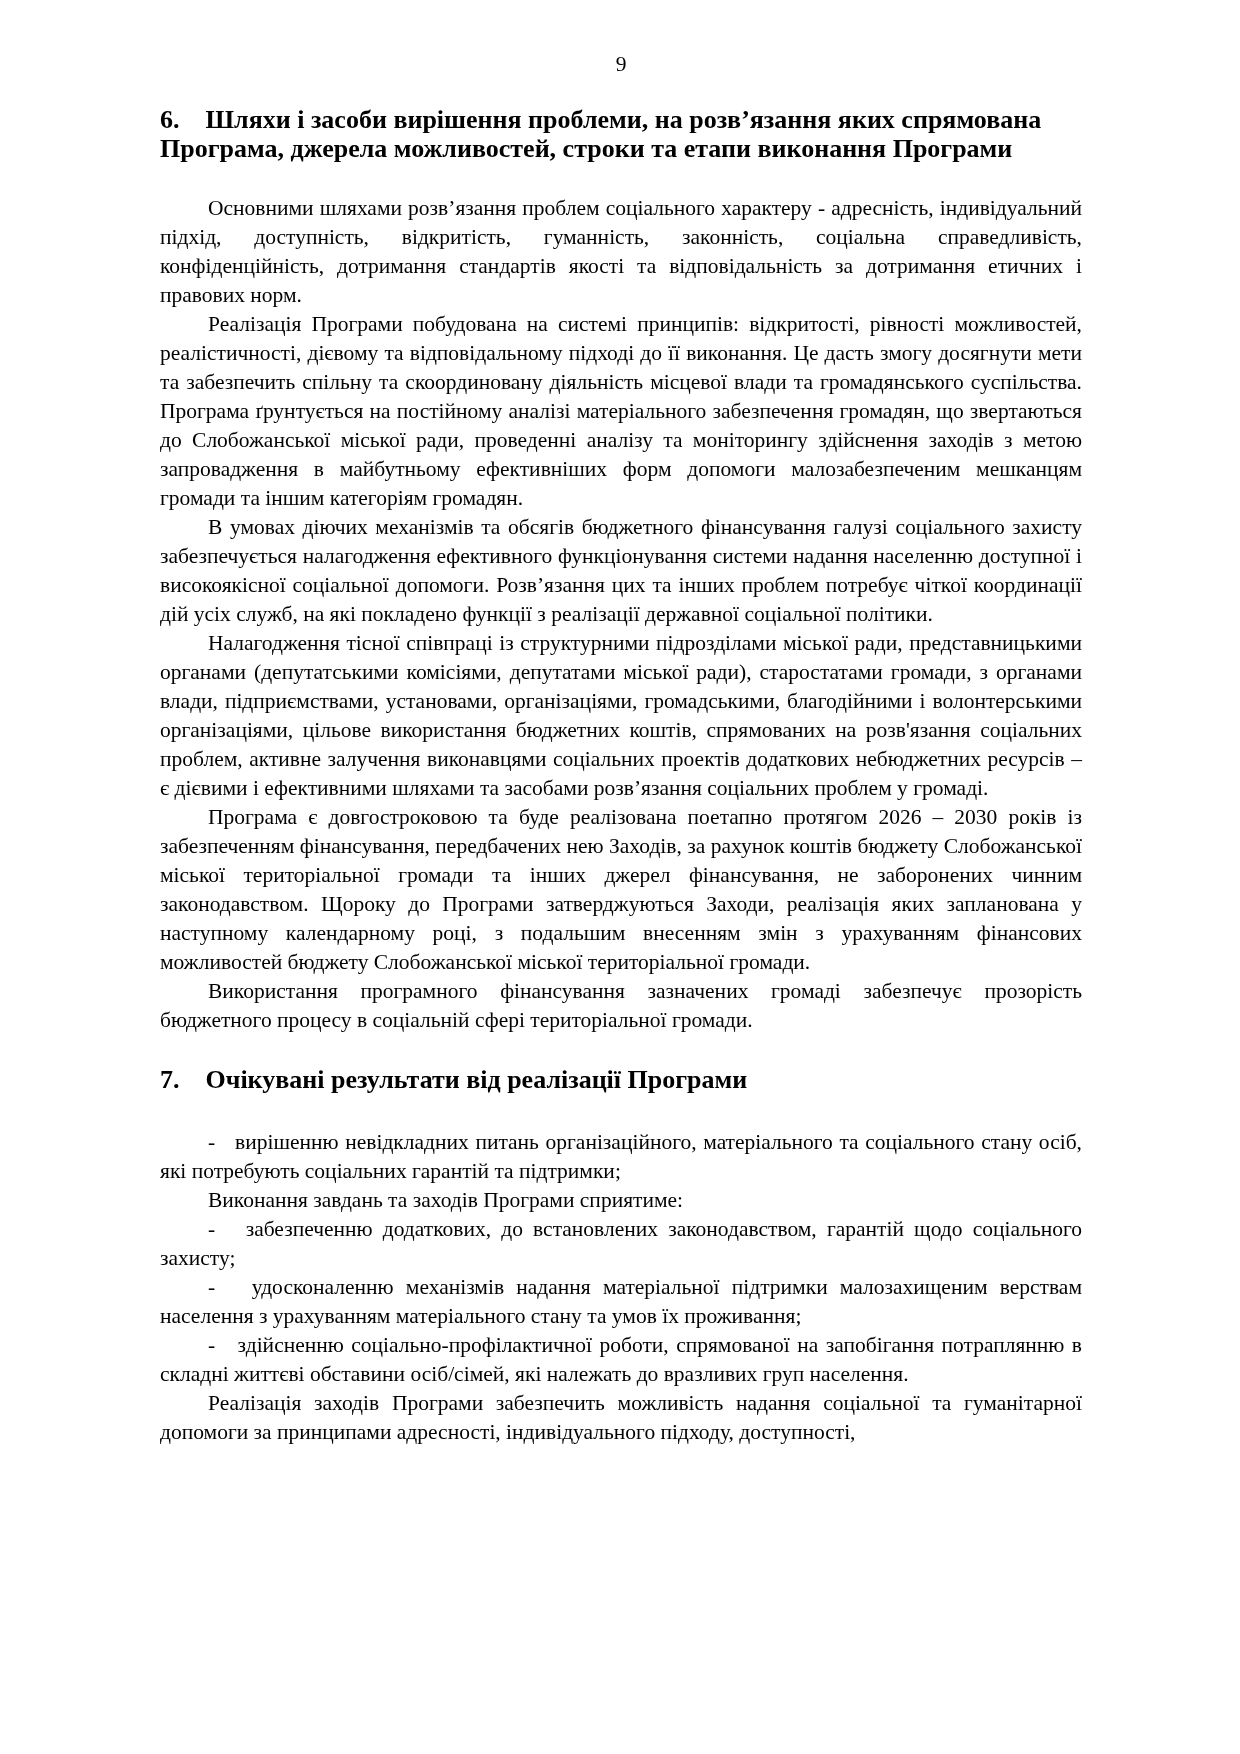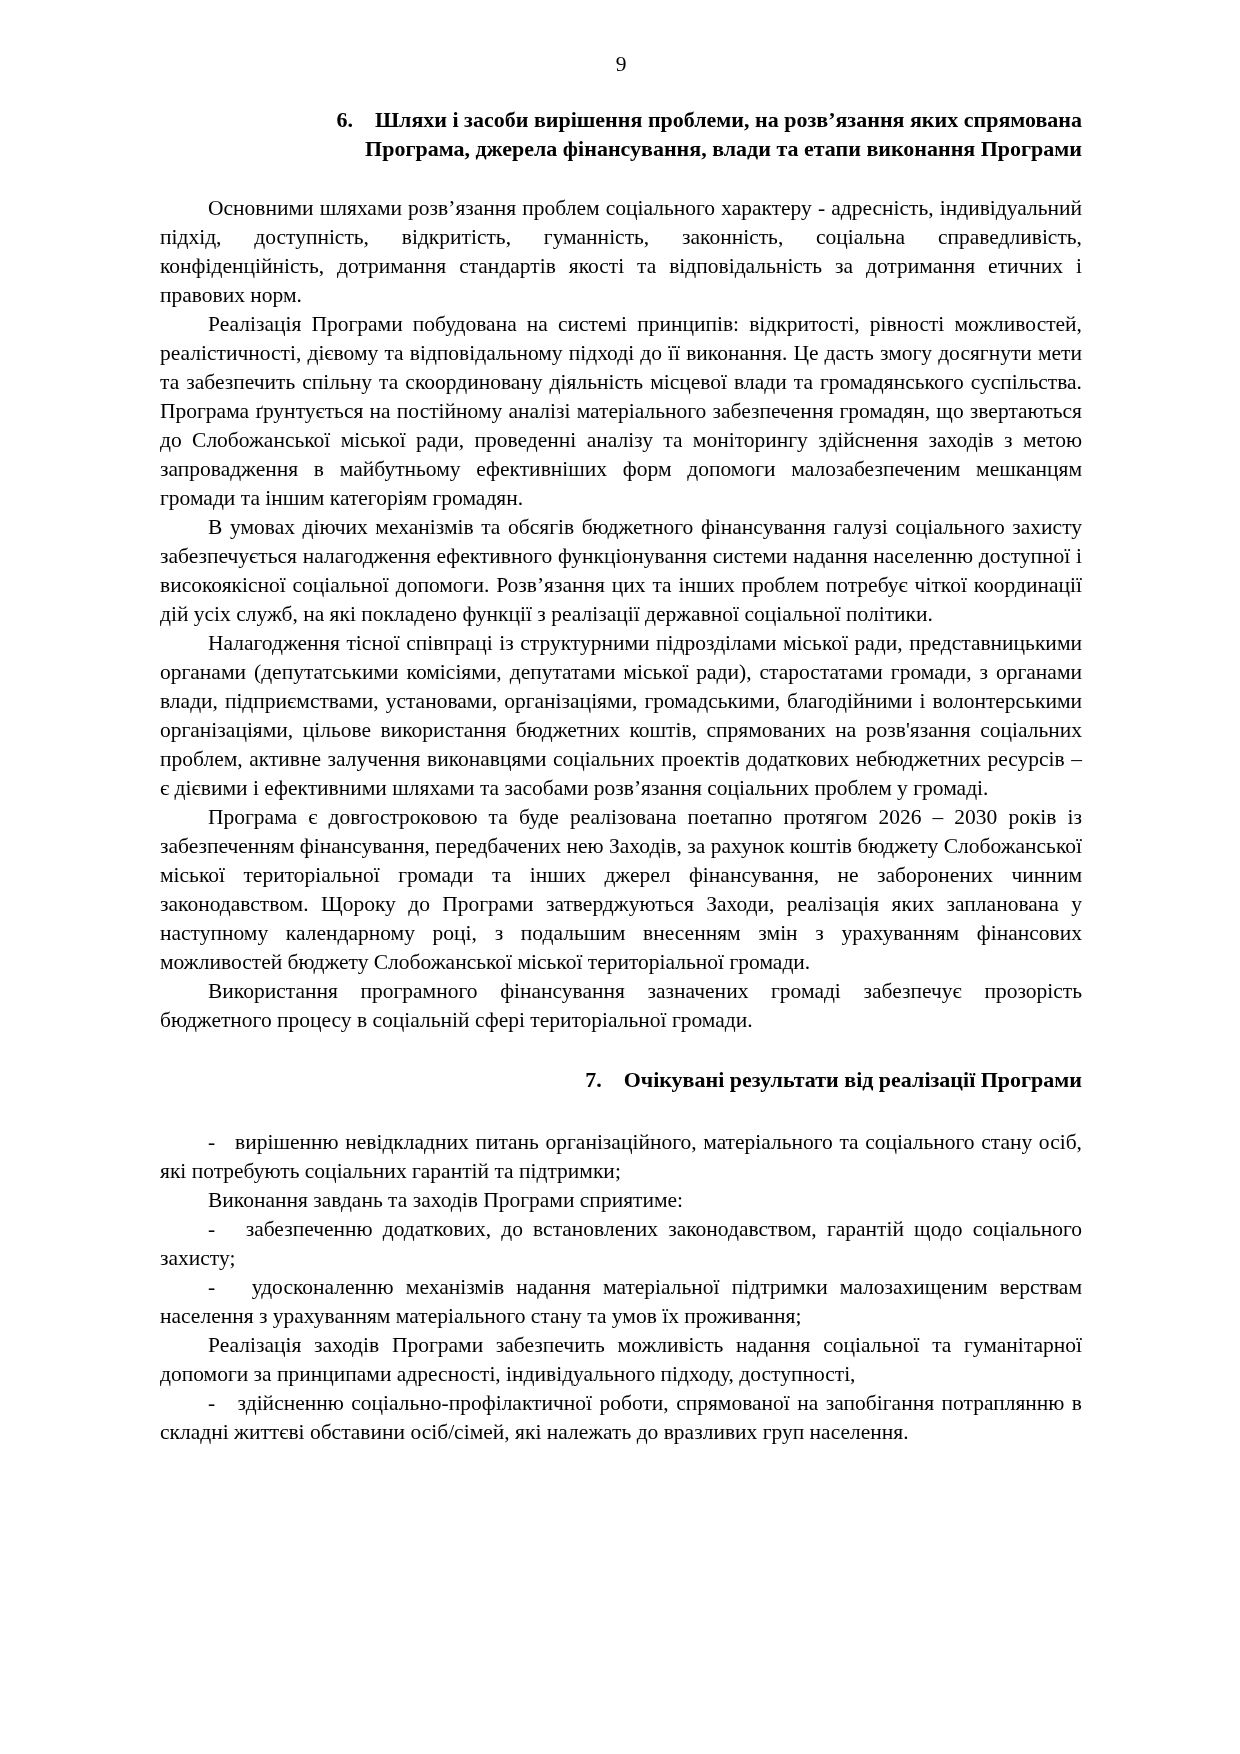--- a/index.html
+++ b/index.html
@@ -17,23 +17,23 @@
     background: #ffffff;
     overflow: hidden;
   }
   .page-number {
     text-align: center;
     font-size: 21.5px;
     line-height: 29px;
     margin-bottom: 26px;
   }
   .heading {
-    text-align: right;
+    text-align: left;
     font-weight: bold;
-    font-size: 22px;
+    font-size: 26px;
     line-height: 29px;
     text-indent: 0;
   }
   .heading-6 { margin-bottom: 31px; }
   .heading-7 { margin-top: 30px; margin-bottom: 34px; }
   .para {
     font-size: 21.5px;
     line-height: 29px;
     text-align: justify;
     text-indent: 48px;
@@ -41,32 +41,32 @@
 </style>
 </head>
 <body>
 
 <div class="page">
 
   <div class="page-number">9</div>
 
   <div class="heading heading-6">
     <div>6.&nbsp;&nbsp;&nbsp;&nbsp;Шляхи і засоби вирішення проблеми, на розв’язання яких спрямована</div>
-    <div>Програма, джерела фінансування, влади та етапи виконання Програми</div>
+    <div>Програма, джерела можливостей, строки та етапи виконання Програми</div>
   </div>
 
   <p class="para">Основними шляхами розв’язання проблем соціального характеру - адресність, індивідуальний підхід, доступність, відкритість, гуманність, законність, соціальна справедливість, конфіденційність, дотримання стандартів якості та відповідальність за дотримання етичних і правових норм.</p>
   <p class="para">Реалізація Програми побудована на системі принципів: відкритості, рівності можливостей, реалістичності, дієвому та відповідальному підході до її виконання. Це дасть змогу досягнути мети та забезпечить спільну та скоординовану діяльність місцевої влади та громадянського суспільства. Програма ґрунтується на постійному аналізі матеріального забезпечення громадян, що звертаються до Слобожанської міської ради, проведенні аналізу та моніторингу здійснення заходів з метою запровадження в майбутньому ефективніших форм допомоги малозабезпеченим мешканцям громади та іншим категоріям громадян.</p>
   <p class="para">В умовах діючих механізмів та обсягів бюджетного фінансування галузі соціального захисту забезпечується налагодження ефективного функціонування системи надання населенню доступної і високоякісної соціальної допомоги. Розв’язання цих та інших проблем потребує чіткої координації дій усіх служб, на які покладено функції з реалізації державної соціальної політики.</p>
   <p class="para">Налагодження тісної співпраці із структурними підрозділами міської ради, представницькими органами (депутатськими комісіями, депутатами міської ради), старостатами громади, з органами влади, підприємствами, установами, організаціями, громадськими, благодійними і волонтерськими організаціями, цільове використання бюджетних коштів, спрямованих на розв'язання соціальних проблем, активне залучення виконавцями соціальних проектів додаткових небюджетних ресурсів – є дієвими і ефективними шляхами та засобами розв’язання соціальних проблем у громаді.</p>
   <p class="para">Програма є довгостроковою та буде реалізована поетапно протягом 2026 – 2030 років із забезпеченням фінансування, передбачених нею Заходів, за рахунок коштів бюджету Слобожанської міської територіальної громади та інших джерел фінансування, не заборонених чинним законодавством. Щороку до Програми затверджуються Заходи, реалізація яких запланована у наступному календарному році, з подальшим внесенням змін з урахуванням фінансових можливостей бюджету Слобожанської міської територіальної громади.</p>
   <p class="para">Використання програмного фінансування зазначених громаді забезпечує прозорість бюджетного процесу в соціальній сфері територіальної громади.</p>
 
   <div class="heading heading-7">7.&nbsp;&nbsp;&nbsp;&nbsp;Очікувані результати від реалізації Програми</div>
 
   <p class="para">-&nbsp;&nbsp;&nbsp;вирішенню невідкладних питань організаційного, матеріального та соціального стану осіб, які потребують соціальних гарантій та підтримки;</p>
   <p class="para">Виконання завдань та заходів Програми сприятиме:</p>
   <p class="para">-&nbsp;&nbsp;&nbsp;забезпеченню додаткових, до встановлених законодавством, гарантій щодо соціального захисту;</p>
   <p class="para">-&nbsp;&nbsp;&nbsp;удосконаленню механізмів надання матеріальної підтримки малозахищеним верствам населення з урахуванням матеріального стану та умов їх проживання;</p>
+  <p class="para">-&nbsp;&nbsp;&nbsp;здійсненню соціально-профілактичної роботи, спрямованої на запобігання потраплянню в складні життєві обставини осіб/сімей, які належать до вразливих груп населення.</p>
   <p class="para">Реалізація заходів Програми забезпечить можливість надання соціальної та гуманітарної допомоги за принципами адресності, індивідуального підходу, доступності,</p>
-  <p class="para">-&nbsp;&nbsp;&nbsp;здійсненню соціально-профілактичної роботи, спрямованої на запобігання потраплянню в складні життєві обставини осіб/сімей, які належать до вразливих груп населення.</p>
 
 </div>
 
 </body></html>

